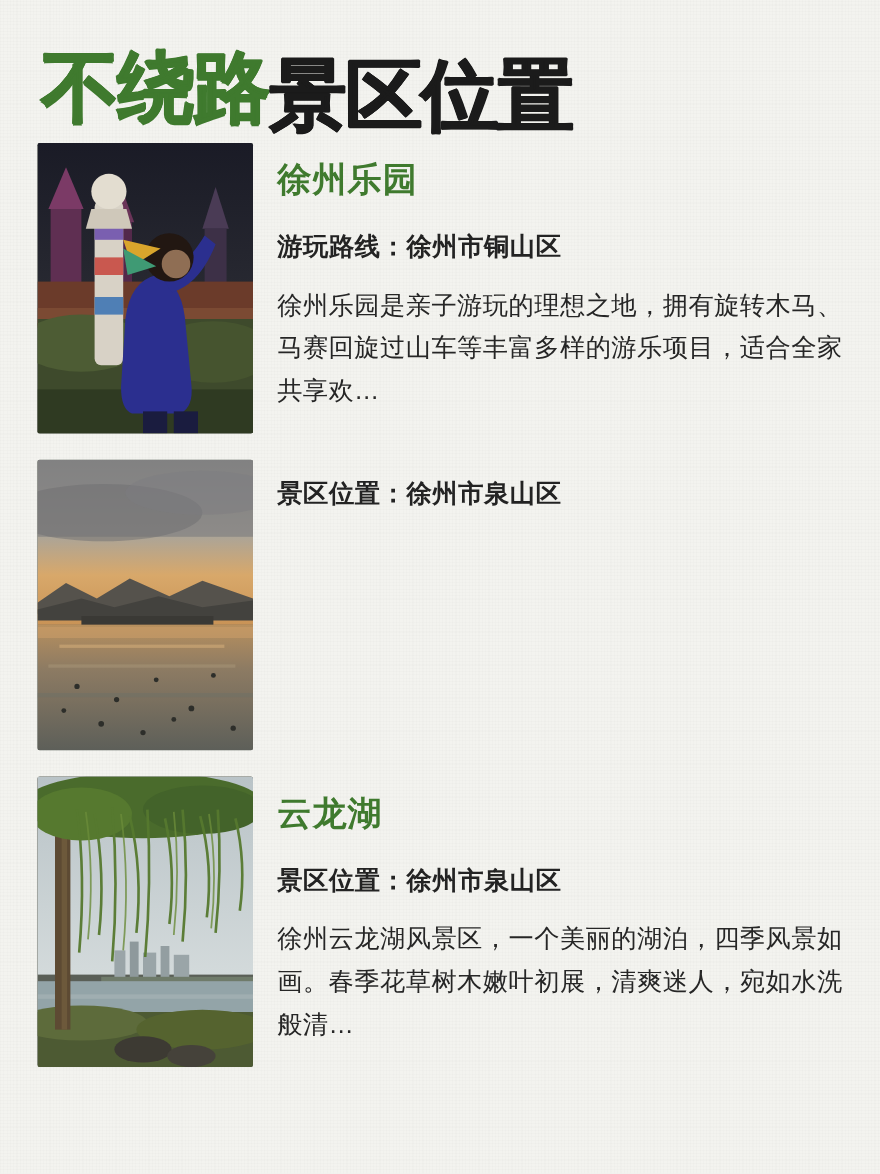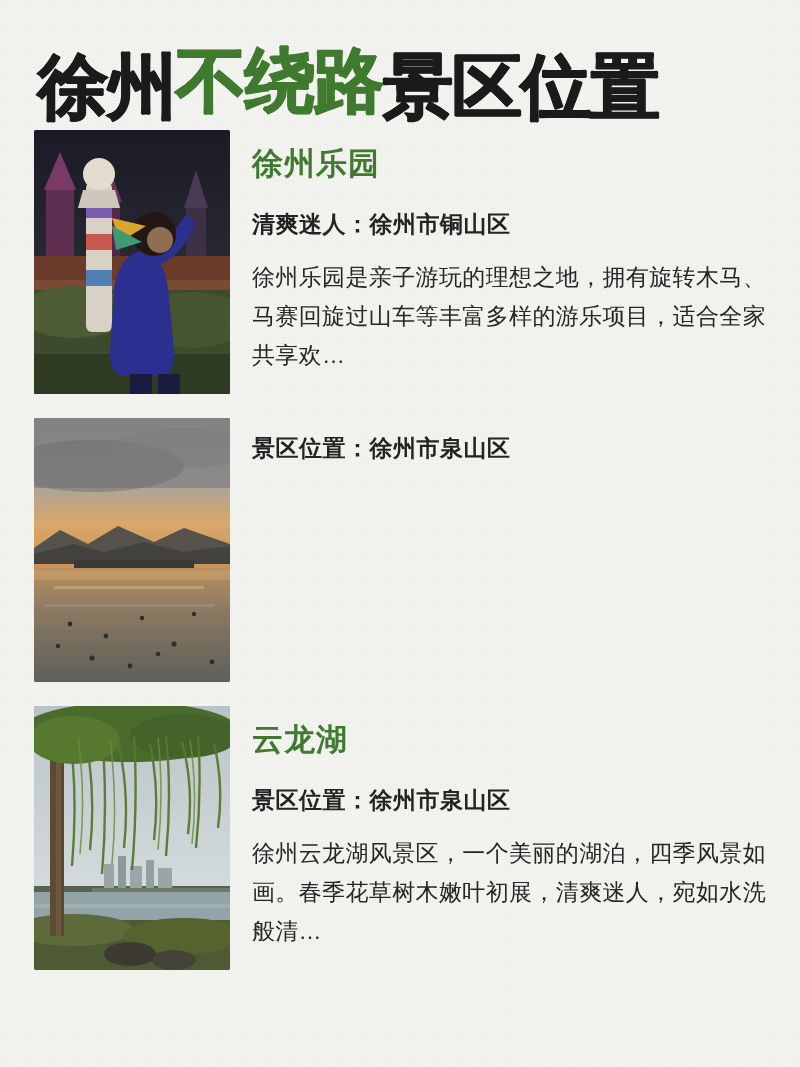--- a/index.html
+++ b/index.html
@@ -114,21 +114,20 @@
 
   .bottom-pad { height: 40px; }
 </style>
 </head>
 <body>
 
 <div class="page">
 
   <div class="title-wrap">
     <div class="title">
-      <span class="seg dark">徐州</span>
         <span class="seg green">不绕路</span>
         <span class="seg dark">景区位置</span>
     </div>
   </div>
 
   <div class="section">
     <div class="photo">
       <svg viewBox="0 0 196 264" preserveAspectRatio="none" aria-hidden="true">
         <defs>
           <linearGradient id="sky1" x1="0" y1="0" x2="0" y2="1">
@@ -166,21 +165,21 @@
         <circle cx="126" cy="110" r="13" fill="#8f6e54"></circle>
         <rect x="96" y="244" width="22" height="20" fill="#1a1c3f"></rect>
         <rect x="124" y="244" width="22" height="20" fill="#1a1c3f"></rect>
 
         <polygon points="78,88 112,96 86,112" fill="#d9a52c"></polygon>
         <polygon points="78,96 108,112 82,120" fill="#3f9a74"></polygon>
       </svg>
     </div>
     <div class="content">
       <div class="spot-name">徐州乐园</div>
-      <div class="location">清爽迷人：徐州市铜山区</div>
+      <div class="location">游玩路线：徐州市铜山区</div>
       <div class="desc">徐州乐园是亲子游玩的理想之地，拥有旋转木马、马赛回旋过山车等丰富多样的游乐项目，适合全家共享欢…</div>
     </div>
   </div>
 
   <div class="section">
     <div class="photo">
       <svg viewBox="0 0 196 264" preserveAspectRatio="none" aria-hidden="true">
         <defs>
           <linearGradient id="sky2" x1="0" y1="0" x2="0" y2="1">
             <stop offset="0%" stop-color="#8f8f8c"></stop>

